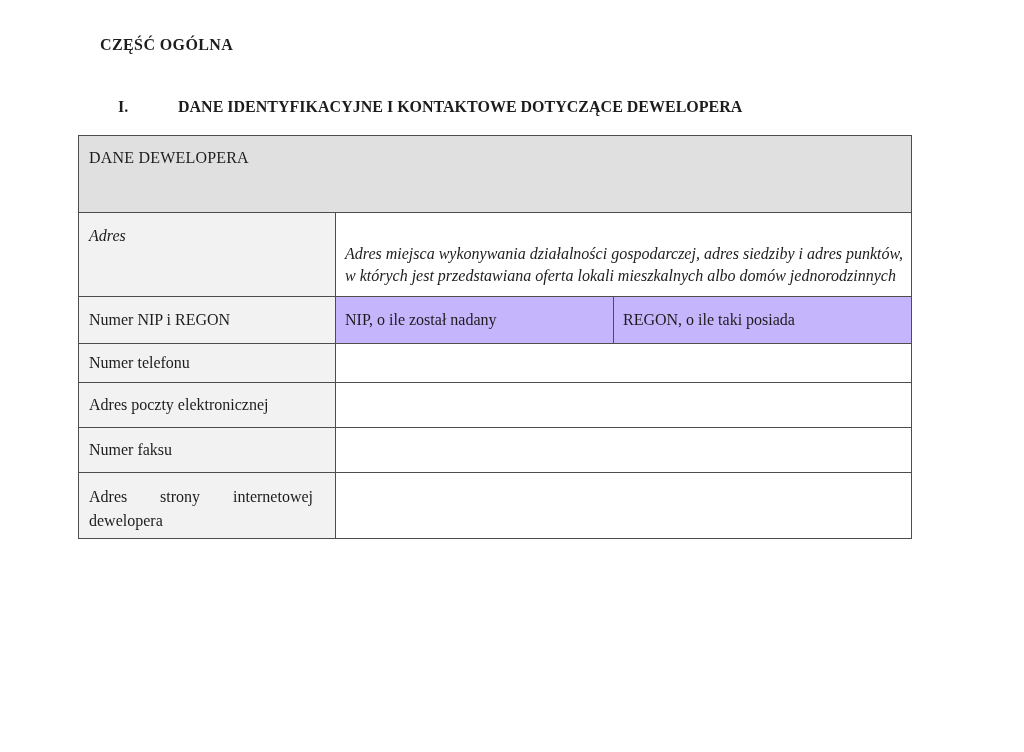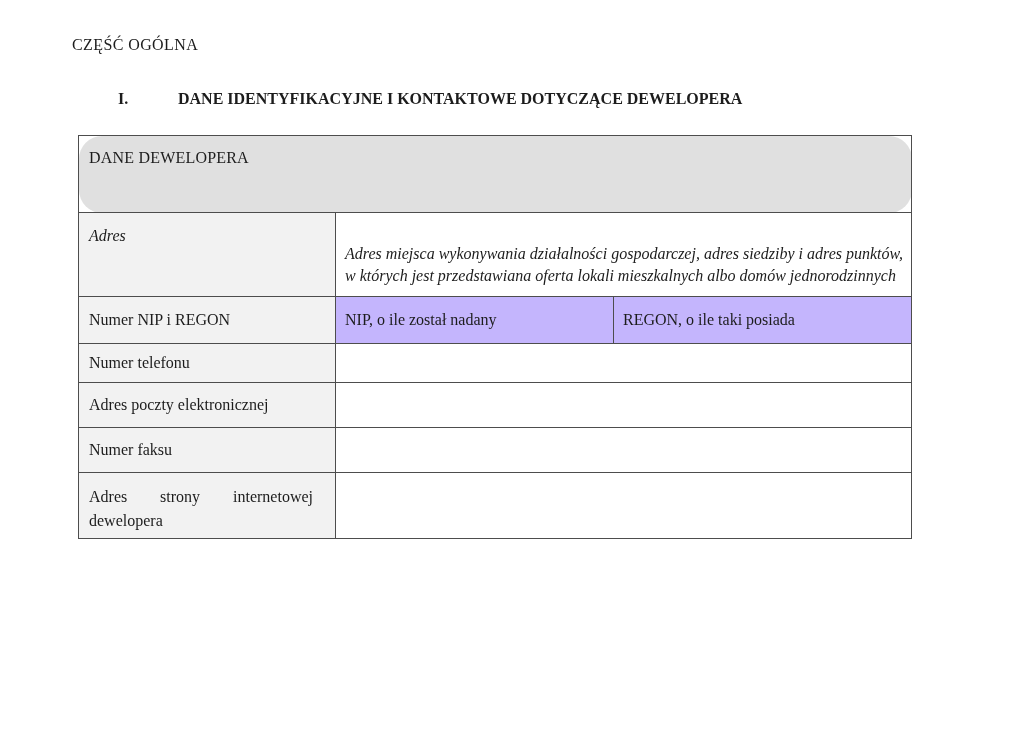--- a/index.html
+++ b/index.html
@@ -18,31 +18,31 @@
   body {
     width: 1024px;
     height: 752px;
     position: relative;
     font-family: "Liberation Serif", "DejaVu Serif", serif;
     color: var(--text);
     overflow: hidden;
   }
   .section-title {
     position: absolute;
-    left: 72px;
+    left: 100px;
     top: 36px;
     font-size: 16px;
-    font-weight: normal;
+    font-weight: bold;
     letter-spacing: 0.4px;
     white-space: nowrap;
   }
   .heading {
     position: absolute;
     left: 118px;
-    top: 90px;
+    top: 98px;
     font-size: 16px;
     font-weight: bold;
     white-space: nowrap;
   }
   .heading-number {
     display: inline-block;
     width: 60px;
   }
   table.form-table {
     position: absolute;
@@ -59,21 +59,20 @@
     overflow: hidden;
   }
   th.table-title-cell {
     background: var(--table_header_bg);
     text-align: left;
     vertical-align: top;
     font-weight: bold;
     font-size: 16px;
     padding: 13px 10px 0 10px;
     letter-spacing: 0.2px;
-    border-radius: 23px;
   }
   td.label-cell {
     background: var(--label_column_bg);
     vertical-align: top;
     padding: 12px 10px 4px 10px;
     line-height: 22px;
   }
   tr.r-nip td.label-cell,
   tr.r-tel td.label-cell,
   tr.r-mail td.label-cell,

